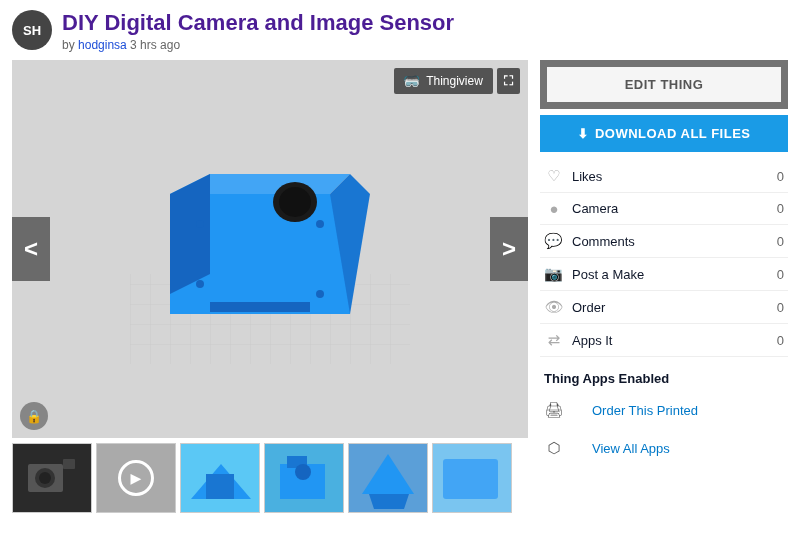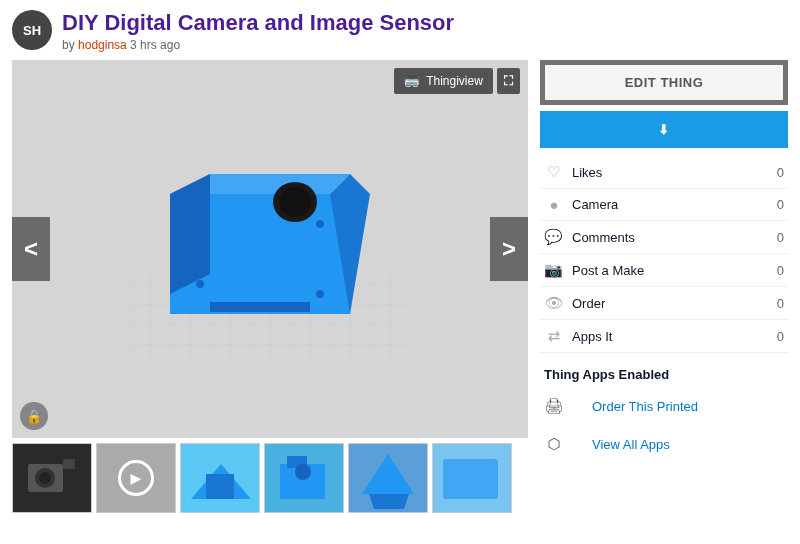--- a/index.html
+++ b/index.html
@@ -45,21 +45,21 @@
       font-weight: bold;
       color: #4c1d95;
       line-height: 1.2;
     }
     .byline {
       font-size: 12px;
       color: #666;
       margin-top: 2px;
     }
     .byline a {
-      color: #c2410c;
+      color: #1d4ed8;
       text-decoration: none;
     }
 
     
     .main-content {
       display: flex;
       gap: 12px;
       flex: 1;
       min-height: 0;
     }
@@ -211,21 +211,21 @@
     .sidebar {
       width: 248px;
       flex-shrink: 0;
       display: flex;
       flex-direction: column;
       gap: 6px;
     }
 
     .edit-thing-btn {
       background: #f5f5f5;
-      border: 5px solid #737373;
+      border: 7px solid #737373;
       padding: 10px;
       text-align: center;
       font-size: 13px;
       font-weight: bold;
       color: #555;
       letter-spacing: 0.5px;
       cursor: pointer;
       text-transform: uppercase;
     }
 
@@ -428,20 +428,21 @@
       </div>
     </div>
 
     <div class="sidebar">
       <button class="edit-thing-btn">
         <span>EDIT THING</span>
       </button>
 
       <button class="download-btn">
         <span>⬇</span>
+        <span>DOWNLOAD ALL FILES</span>
       </button>
 
       <div class="action-list">
         <div class="action-item">
           <span class="action-icon">♡</span>
           <span class="action-label">Likes</span>
           <span class="action-count">0</span>
         </div>
         <div class="action-item">
           <span class="action-icon">●</span>

